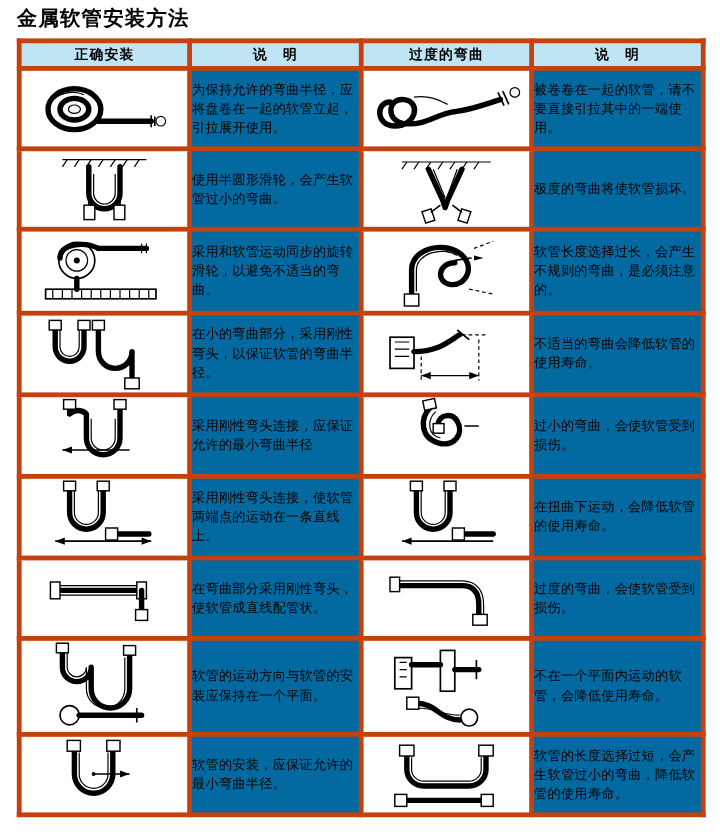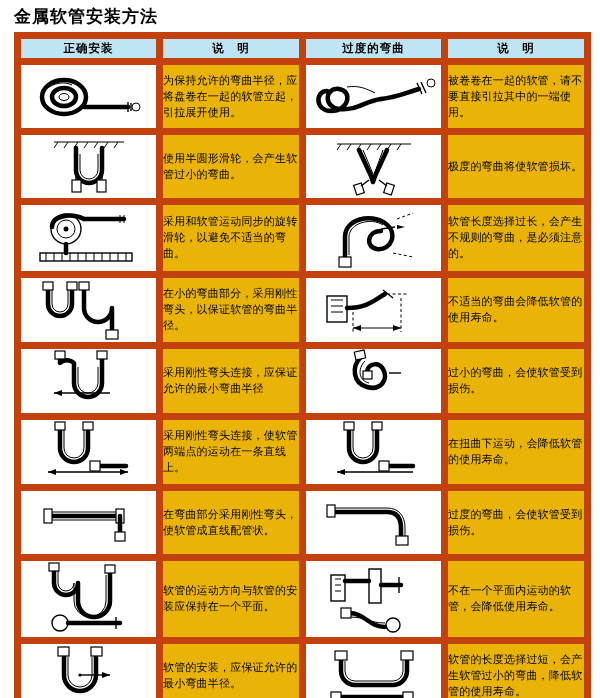--- a/index.html
+++ b/index.html
@@ -28,41 +28,41 @@
     line-height: 20px;
   }
   table.main {
     border-collapse: collapse;
     table-layout: fixed;
     margin: 2px 0 0 14px;
     width: 570px;
     border: 1px solid #000000;
   }
   table.main td, table.main th {
-    border: 7px solid #c2410c;
+    border: 4px solid #c2410c;
     padding: 0;
     vertical-align: middle;
   }
   thead th {
     background: #bfe5f5;
     font-size: 11.5px;
     font-weight: bold;
     color: #000000;
     height: 19px;
     text-align: center;
     letter-spacing: 1px;
   }
   td.img {
     background: #ffffff;
     text-align: center;
     vertical-align: middle;
     height: 63px;
   }
   td.desc {
-    background: #eab308;
+    background: #0369a1;
     font-size: 11px;
     line-height: 16px;
     color: #000000;
     padding: 3px 5px 3px 6px;
     vertical-align: middle;
     letter-spacing: 0.2px;
   }
   .col-img { width: 142px; }
   .col-desc { width: 143px; }
   svg { display: block; margin: 0 auto; }

